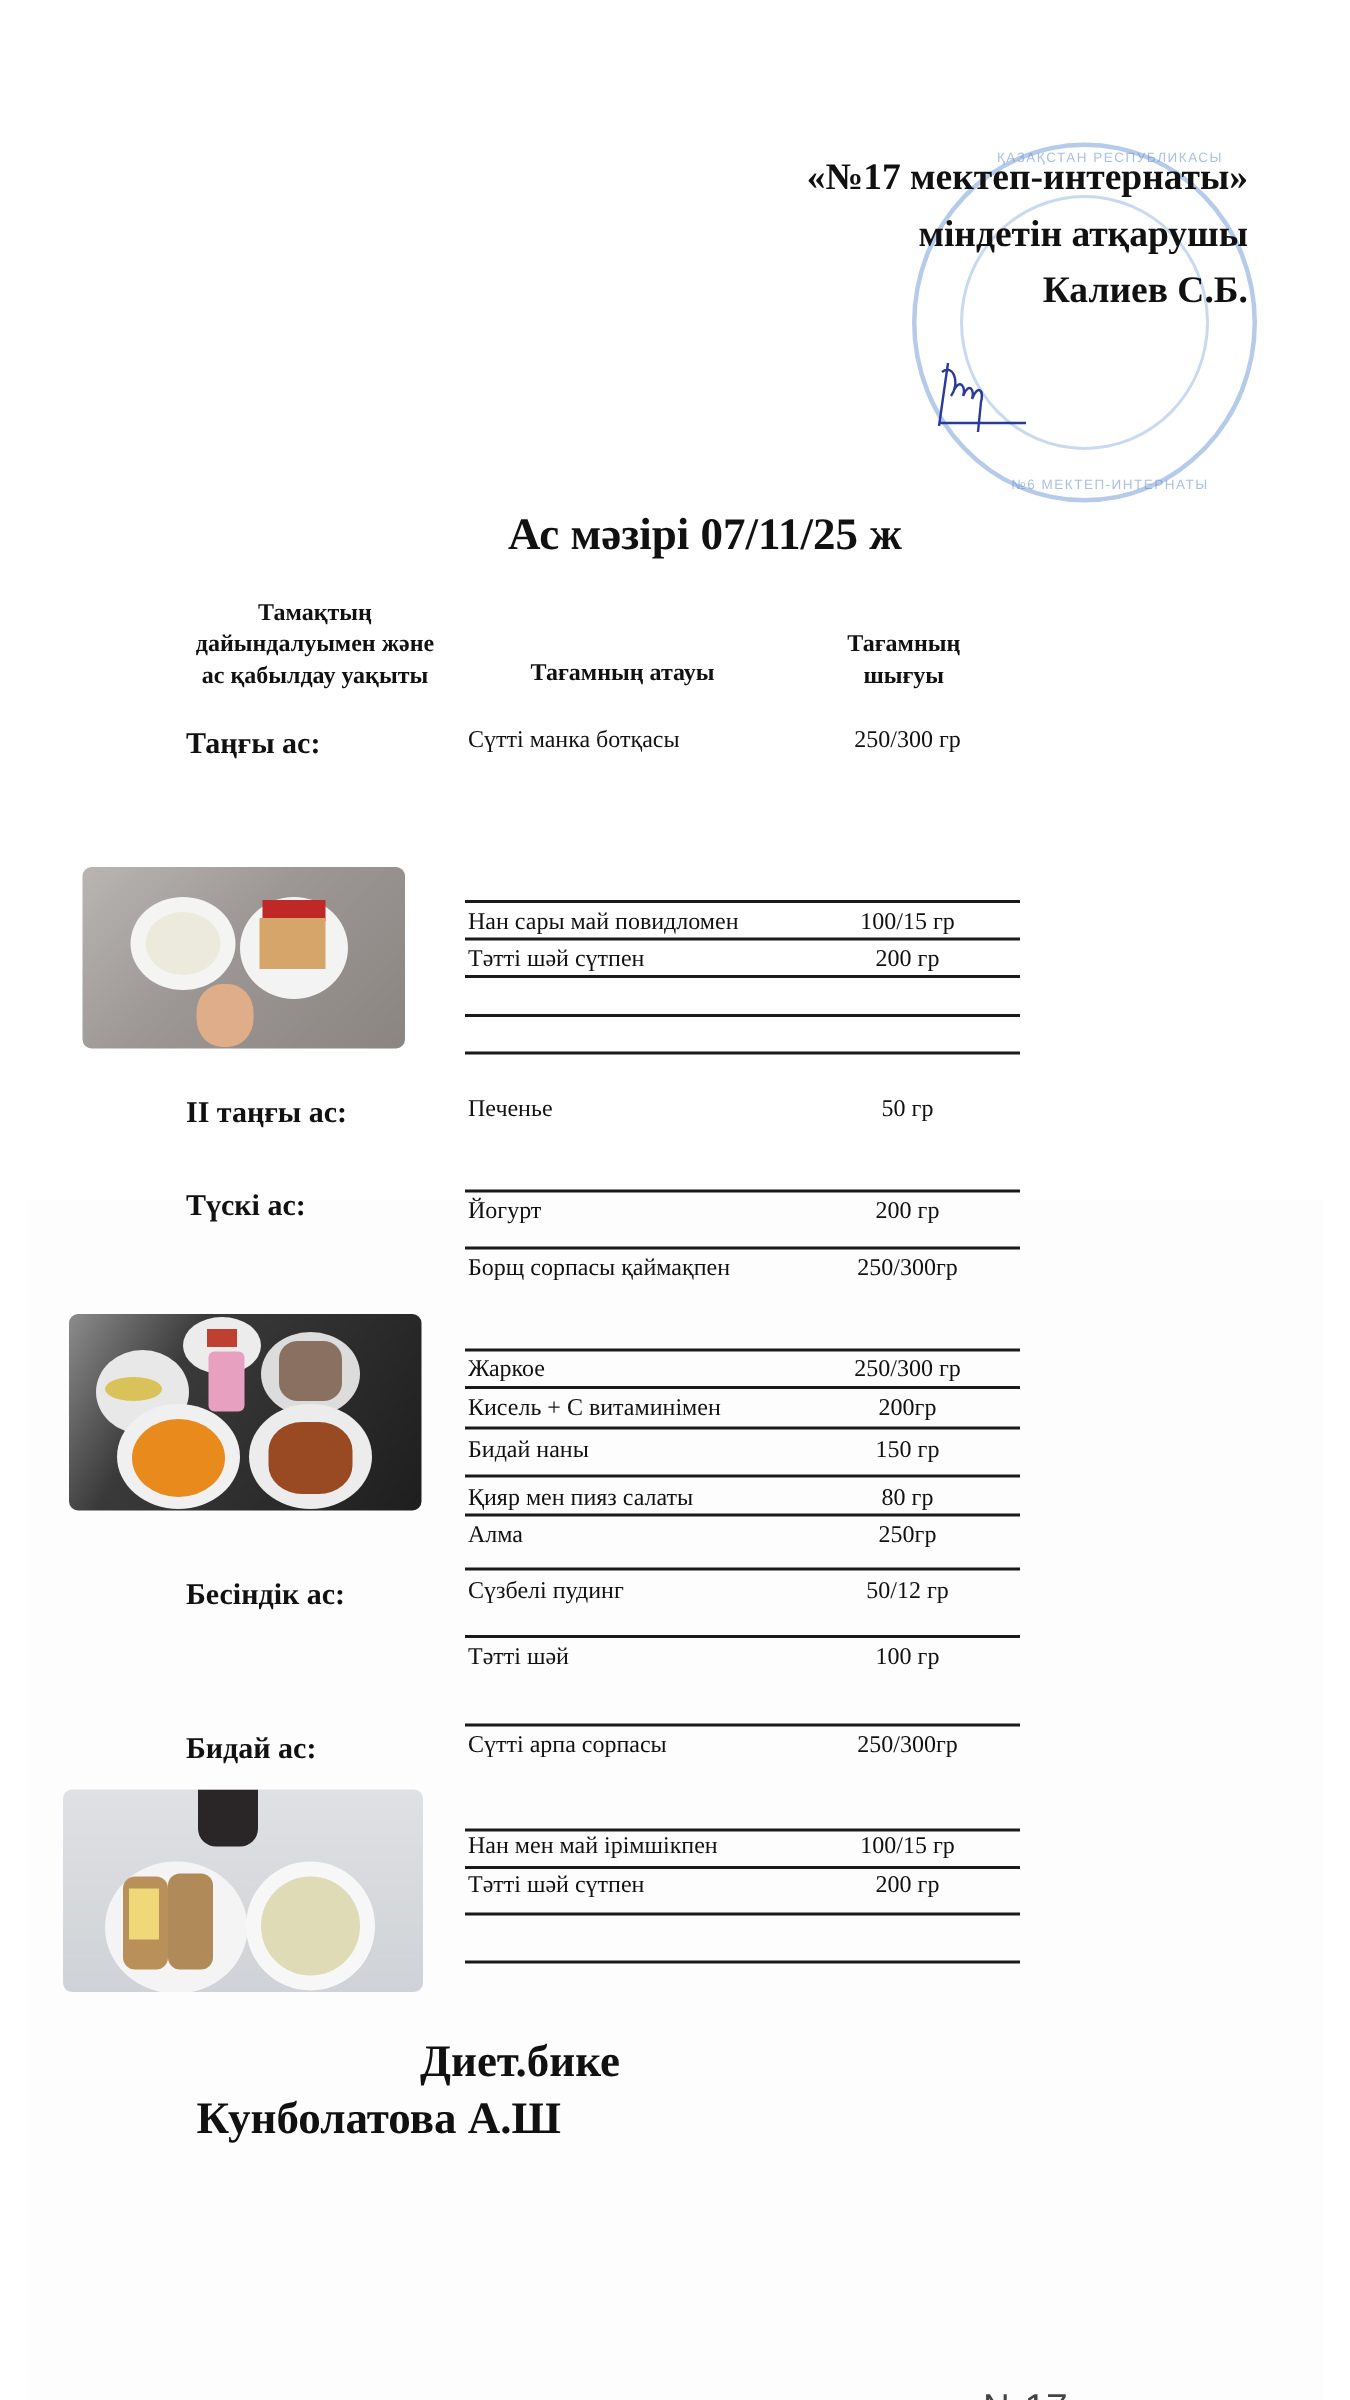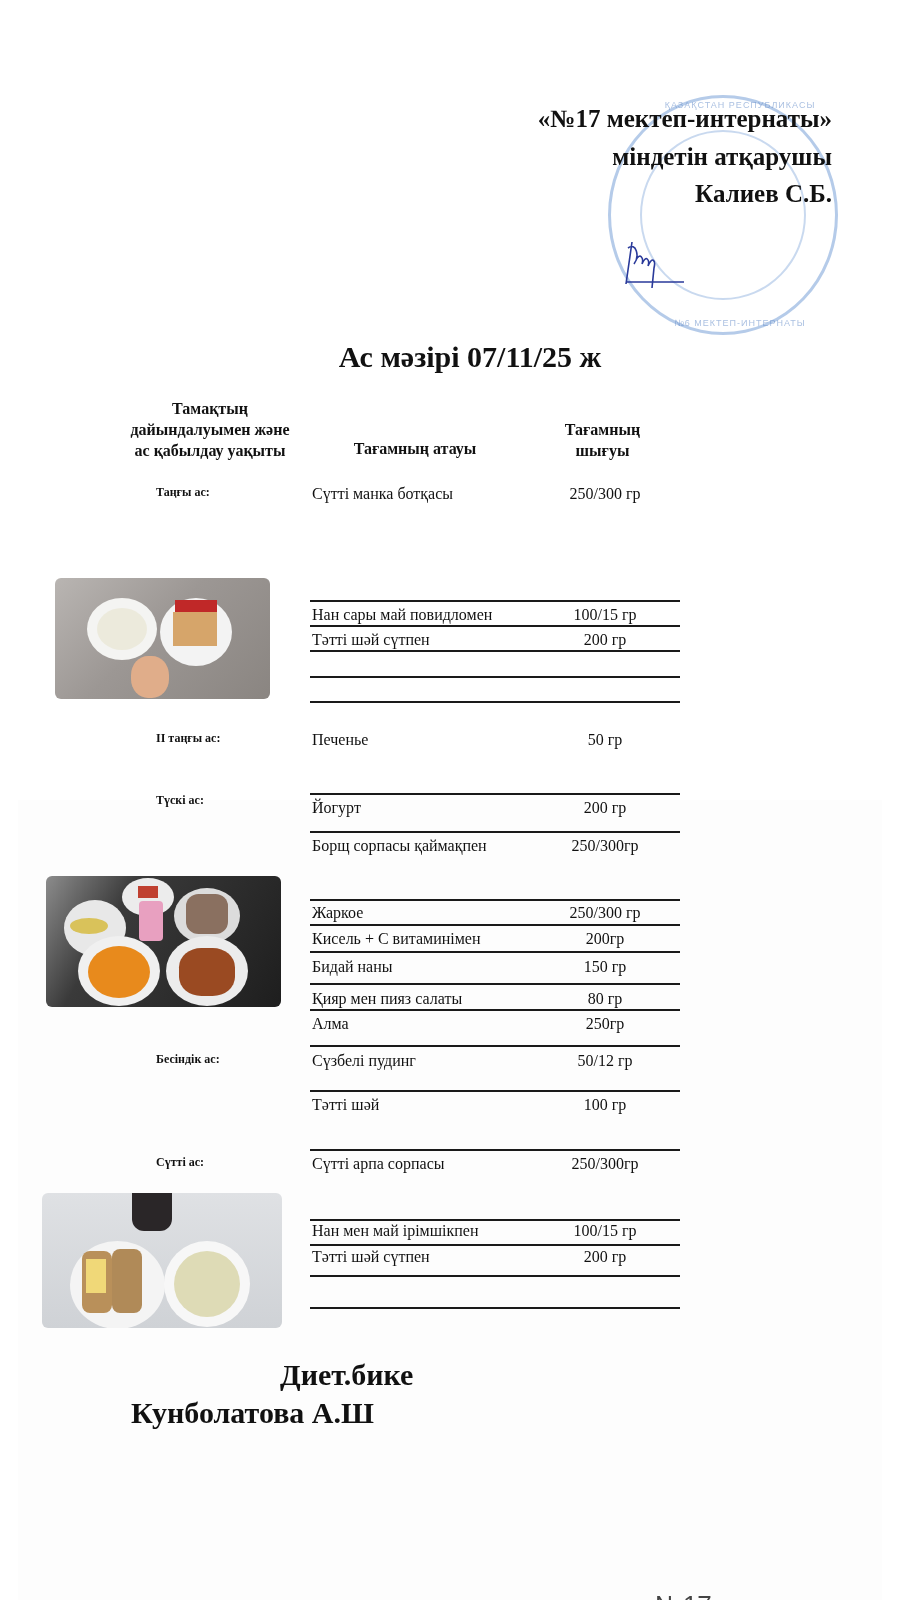--- a/index.html
+++ b/index.html
@@ -13,21 +13,21 @@
   .stamp-inner { position:absolute; left:640px; top:130px; width:166px; height:170px; border-radius:50%;
            border:2px solid rgba(120,160,215,0.4); box-sizing:border-box; }
   .stamp-text { position:absolute; left:650px; top:100px; width:180px; text-align:center;
            font-family:"Liberation Sans", sans-serif; font-size:9px; color:rgba(100,140,200,0.55); letter-spacing:1px; }
   .stamp-text.bottom { top:318px; transform:rotate(0deg); }
   .approve { position:absolute; right:68px; top:100px; text-align:right; font-weight:bold;
              font-size:25px; line-height:37.5px; color:#111; }
   .signature { position:absolute; left:622px; top:238px; width:62px; height:52px; }
   .title { position:absolute; left:0; width:940px; top:340px; text-align:center; font-weight:bold; font-size:30px; }
   .hdr { position:absolute; font-weight:bold; font-size:16px; text-align:center; line-height:21px; }
-  .meal { position:absolute; left:124px; font-weight:bold; font-size:12px;margin-left:32px; }
+  .meal { position:absolute; left:124px; font-weight:bold; font-size:20px; }
   .dish { position:absolute; left:312px; font-size:16px; }
   .qty  { position:absolute; left:550px; width:110px; text-align:center; font-size:16px; }
   .rule { position:absolute; left:310px; width:370px; height:2px; background:#1a1a1a; }
   .photo { position:absolute; border-radius:6px; overflow:hidden; }
   .diet { position:absolute; font-weight:bold; font-size:30px; }
   .footer-cut { position:absolute; left:655px; top:1590px; font-family:"Liberation Sans", sans-serif;
                 font-size:26px; color:#444; }
 </style>
 </head>
 <body>
@@ -129,21 +129,21 @@
 <div class="rule" style="top:1045px;"></div>
 
 <div class="meal" style="top:1052px;">Бесіндік ас:</div>
 <div class="dish" style="top:1052px;">Сүзбелі пудинг</div>
 <div class="qty" style="top:1052px;">50/12 гр</div>
 <div class="rule" style="top:1090px;"></div>
 <div class="dish" style="top:1096px;">Тәтті шәй</div>
 <div class="qty" style="top:1096px;">100 гр</div>
 <div class="rule" style="top:1149px;"></div>
 
-<div class="meal" style="top:1155px;">Сүтті ас:</div>
+<div class="meal" style="top:1155px;">Бидай ас:</div>
 <div class="dish" style="top:1155px;">Сүтті арпа сорпасы</div>
 <div class="qty" style="top:1155px;">250/300гр</div>
 
 <div class="photo" style="left:42px; top:1193px; width:240px; height:135px; background:linear-gradient(180deg,#dfe1e4 0%,#cfd2d6 100%);">
   <div class="abs" style="left:90px; top:0px; width:40px; height:38px; border-radius:0 0 12px 12px; background:#2a2628;"></div>
   <div class="abs" style="left:28px; top:48px; width:95px; height:88px; border-radius:50%; background:#f4f4f4;"></div>
   <div class="abs" style="left:40px; top:58px; width:30px; height:62px; border-radius:8px; background:#b9905a;"></div>
   <div class="abs" style="left:44px; top:66px; width:20px; height:34px; background:#f0d878;"></div>
   <div class="abs" style="left:70px; top:56px; width:30px; height:64px; border-radius:8px; background:#b08a58;"></div>
   <div class="abs" style="left:122px; top:48px; width:86px; height:86px; border-radius:50%; background:#f7f7f7;"></div>

